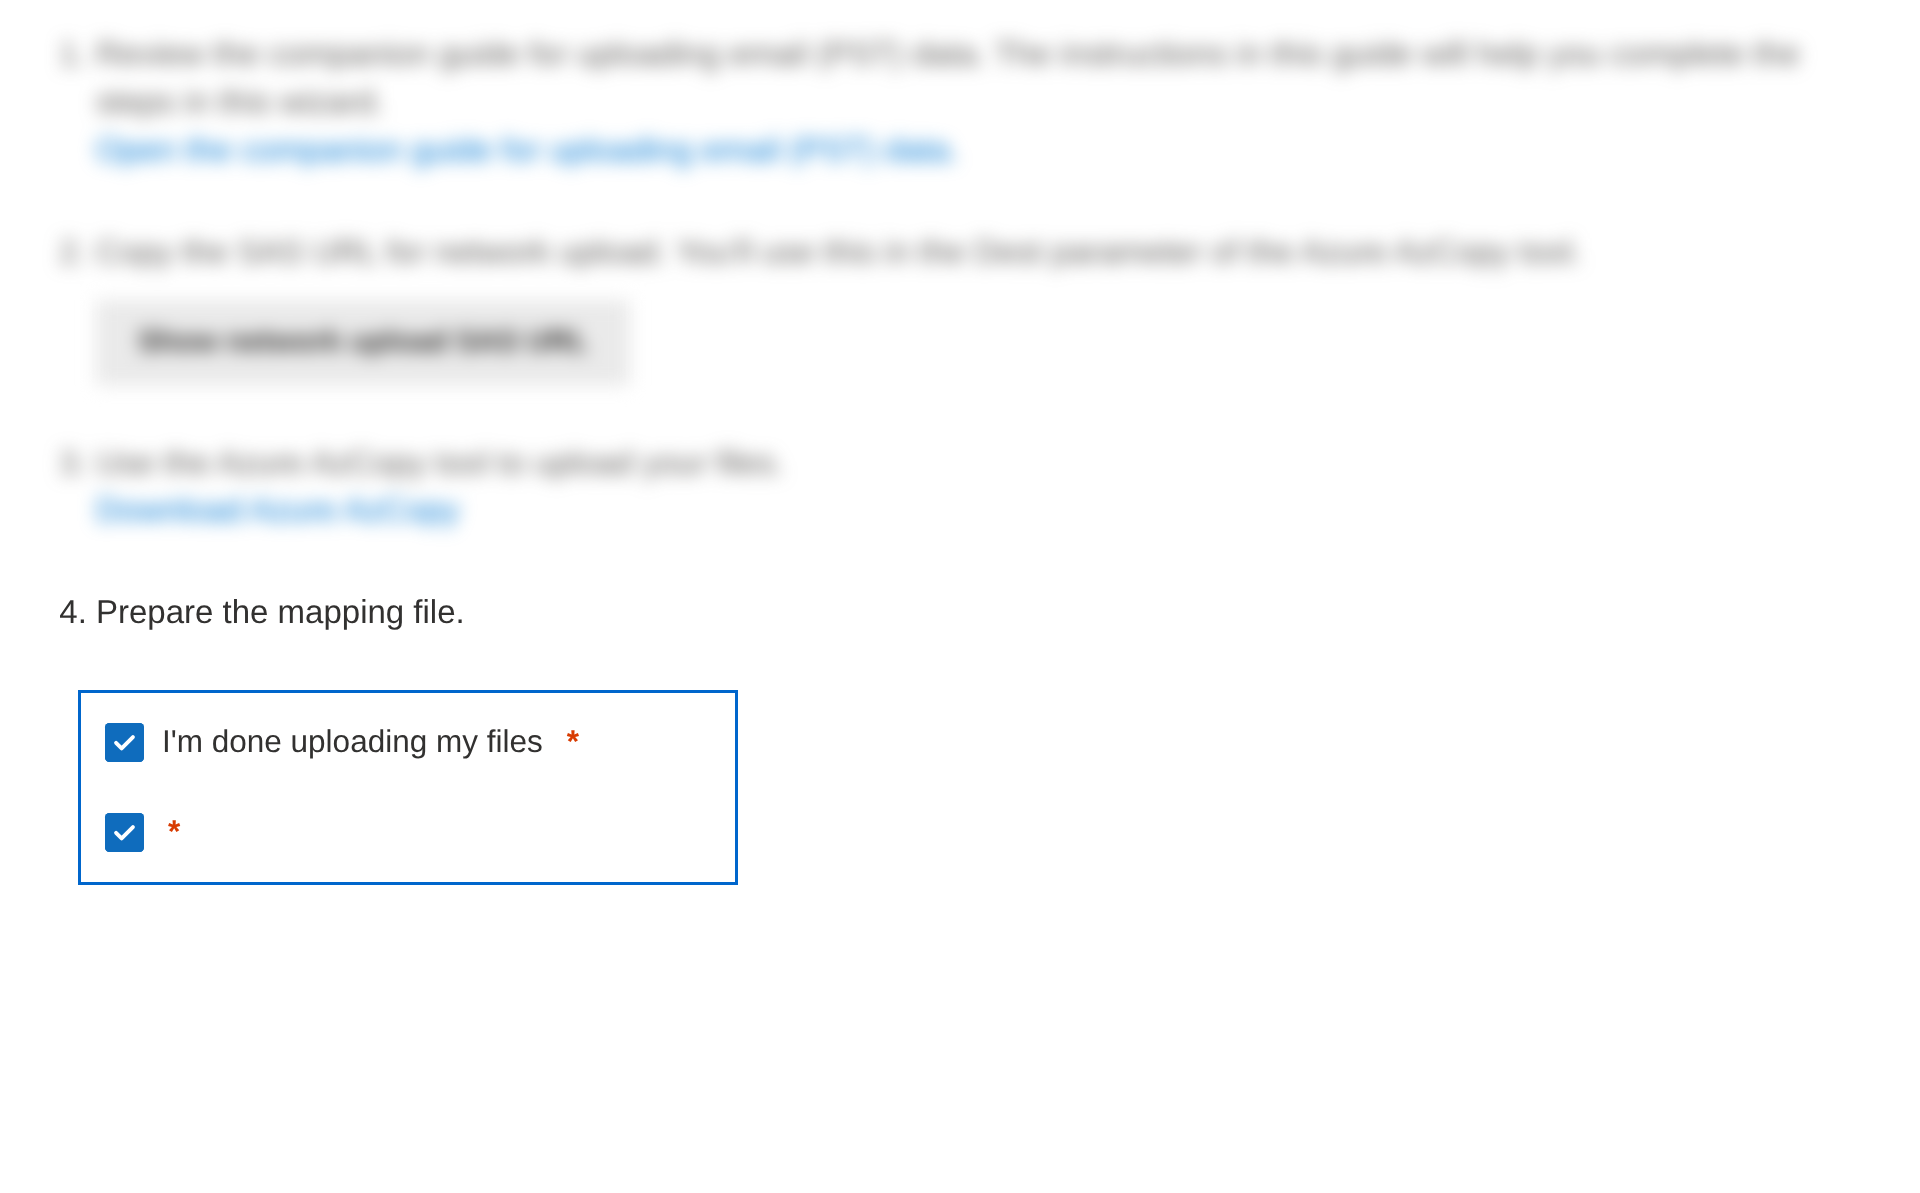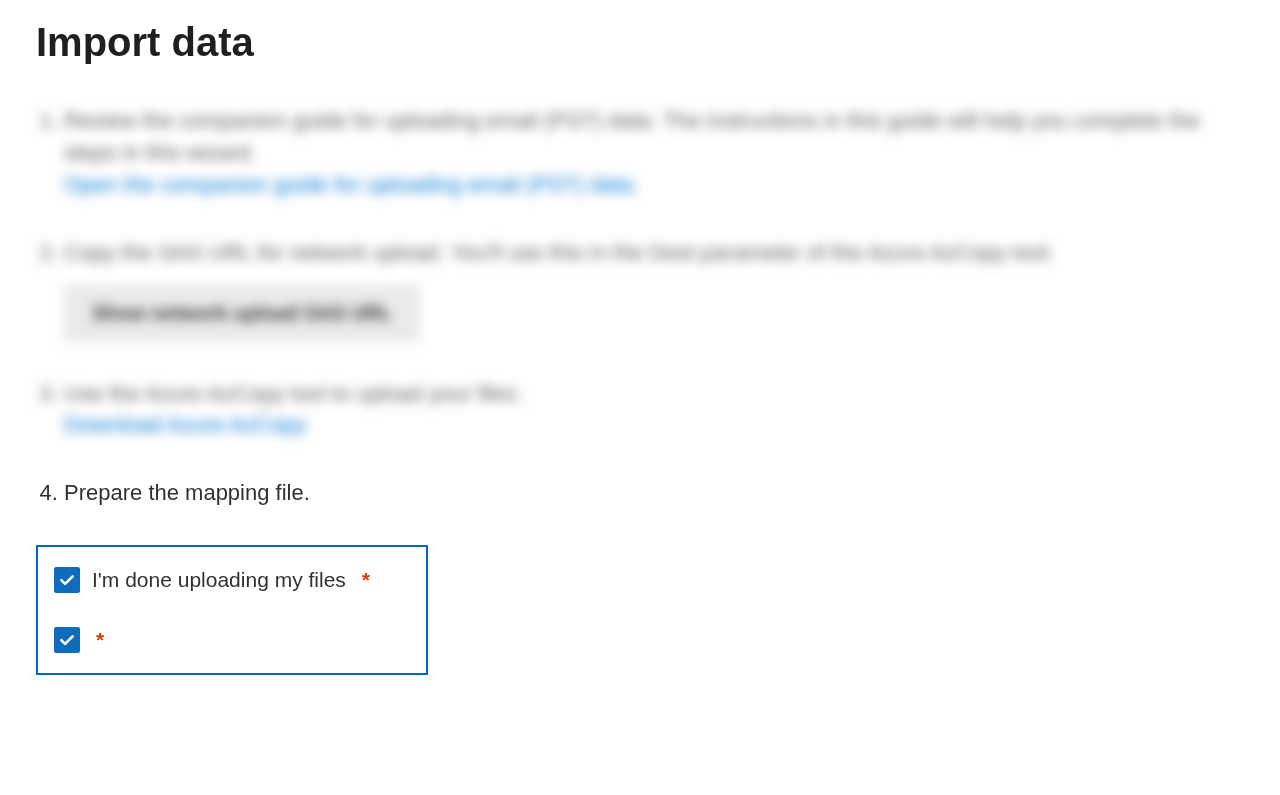--- a/index.html
+++ b/index.html
@@ -52,23 +52,23 @@
   }
   ol.steps > li.sharp {
     filter: none;
     color: #323130;
     font-size: 22px;
   }
   .checkbox-group {
     margin-top: 20px;
     border: 2px solid #0066cc;
     padding: 20px 16px 20px 16px;
-    width: 392px;
+    width: 440px;
     box-sizing: border-box;
-    margin-left: 0;
+    margin-left: 16px;
   }
   .checkbox-row {
     display: flex;
     align-items: center;
     gap: 12px;
     font-size: 21px;
     color: #323130;
   }
   .checkbox-row + .checkbox-row {
     margin-top: 34px;
@@ -88,21 +88,20 @@
   .req {
     color: #d83b01;
     margin-left: 4px;
     font-weight: 700;
   }
 </style>
 </head>
 <body>
 
 <div class="page">
-  <h1 class="page-title">Import data</h1>
 
   <ol class="steps">
 
     <li class="blurred">
       <span class="step-text">Review the companion guide for uploading email (PST) data. The instructions in this guide will help you complete the steps in this wizard.</span><br>
       <a href="#" class="link">Open the companion guide for uploading email (PST) data.</a>
     </li>
 
     <li class="blurred">
       <span class="step-text">Copy the SAS URL for network upload. You'll use this in the Dest parameter of the Azure AzCopy tool.</span><br>

